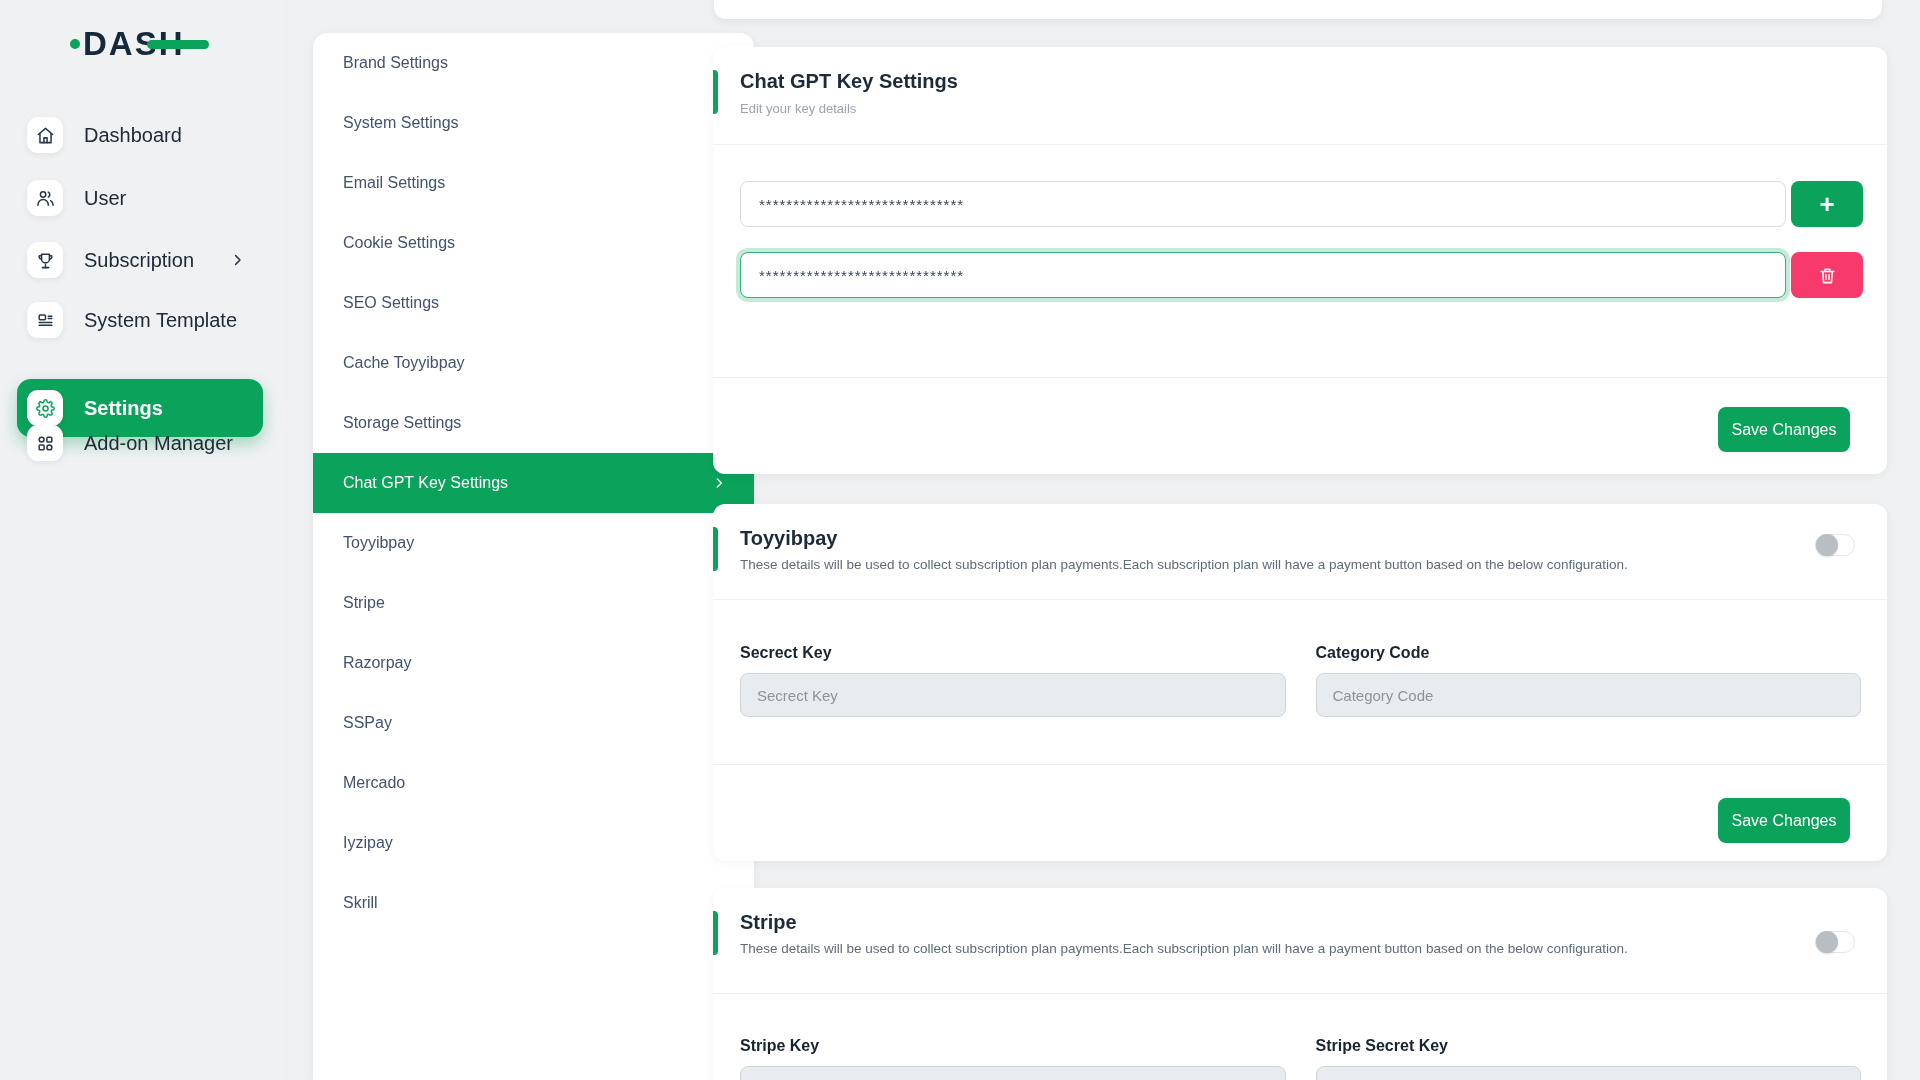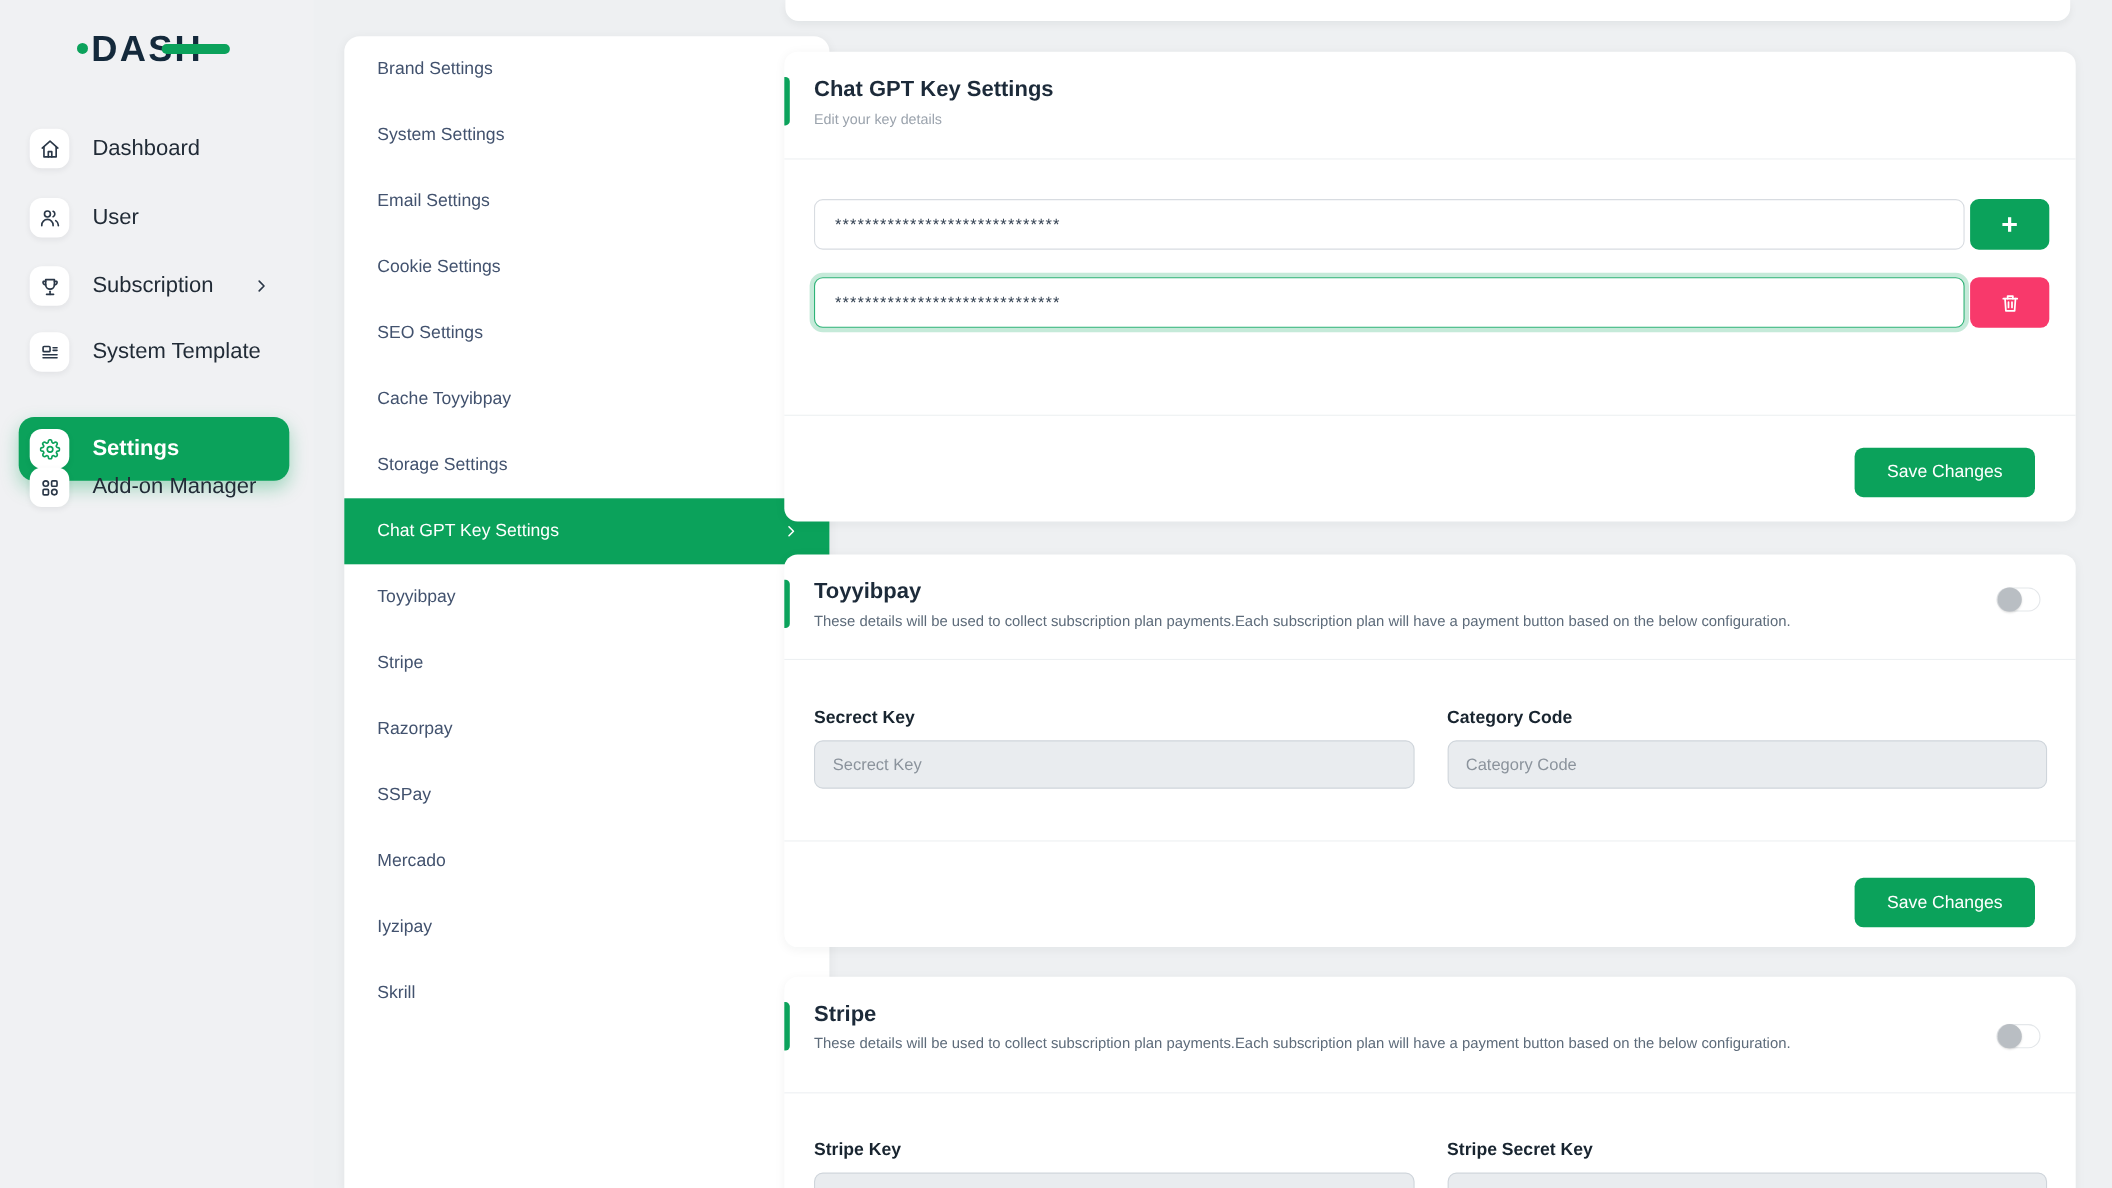--- a/index.html
+++ b/index.html
@@ -60,21 +60,21 @@
   .key-input{flex:1;height:46px;border:1px solid #d8dce1;border-radius:8px;padding:0 18px;font-size:15px;
              color:#3a4757;background:#fff;box-sizing:border-box;letter-spacing:1px;outline:none;
              font-family:"Liberation Sans",sans-serif;}
   .key-input.focused{border:1px solid #2eb377;box-shadow:0 0 0 4px rgba(46,179,119,.28);}
   .icon-btn{width:72px;height:46px;flex:0 0 72px;border:none;border-radius:8px;color:#fff;display:flex;
             align-items:center;justify-content:center;cursor:pointer;}
   .icon-btn.add{background:var(--green);font-size:26px;font-weight:bold;line-height:1;}
   .icon-btn.del{background:var(--pink);}
   .icon-btn.del svg{width:19px;height:19px;}
   .card-footer{position:absolute;left:0;right:0;bottom:0;border-top:1px solid #edf0f2;}
-  .save-btn{position:absolute;right:37px;width:164px;height:45px;background:var(--green);color:#fff;border:none;
+  .save-btn{position:absolute;right:37px;width:132px;height:45px;background:var(--green);color:#fff;border:none;
             border-radius:8px;font-size:16px;font-family:"Liberation Sans",sans-serif;cursor:pointer;}
   .card-chatgpt .card-footer{height:96px;}
   .card-chatgpt .save-btn{top:29px;}
 
   
   .card-toyyibpay{top:504px;height:357px;}
   .card-toyyibpay .card-header{height:96px;}
   .card-toyyibpay .toggle{top:30px;}
   .fields{display:grid;grid-template-columns:1fr 1fr;gap:30px;padding:44px 26px 0 27px;}
   .field-label{font-size:16px;font-weight:bold;color:#18242f;}

